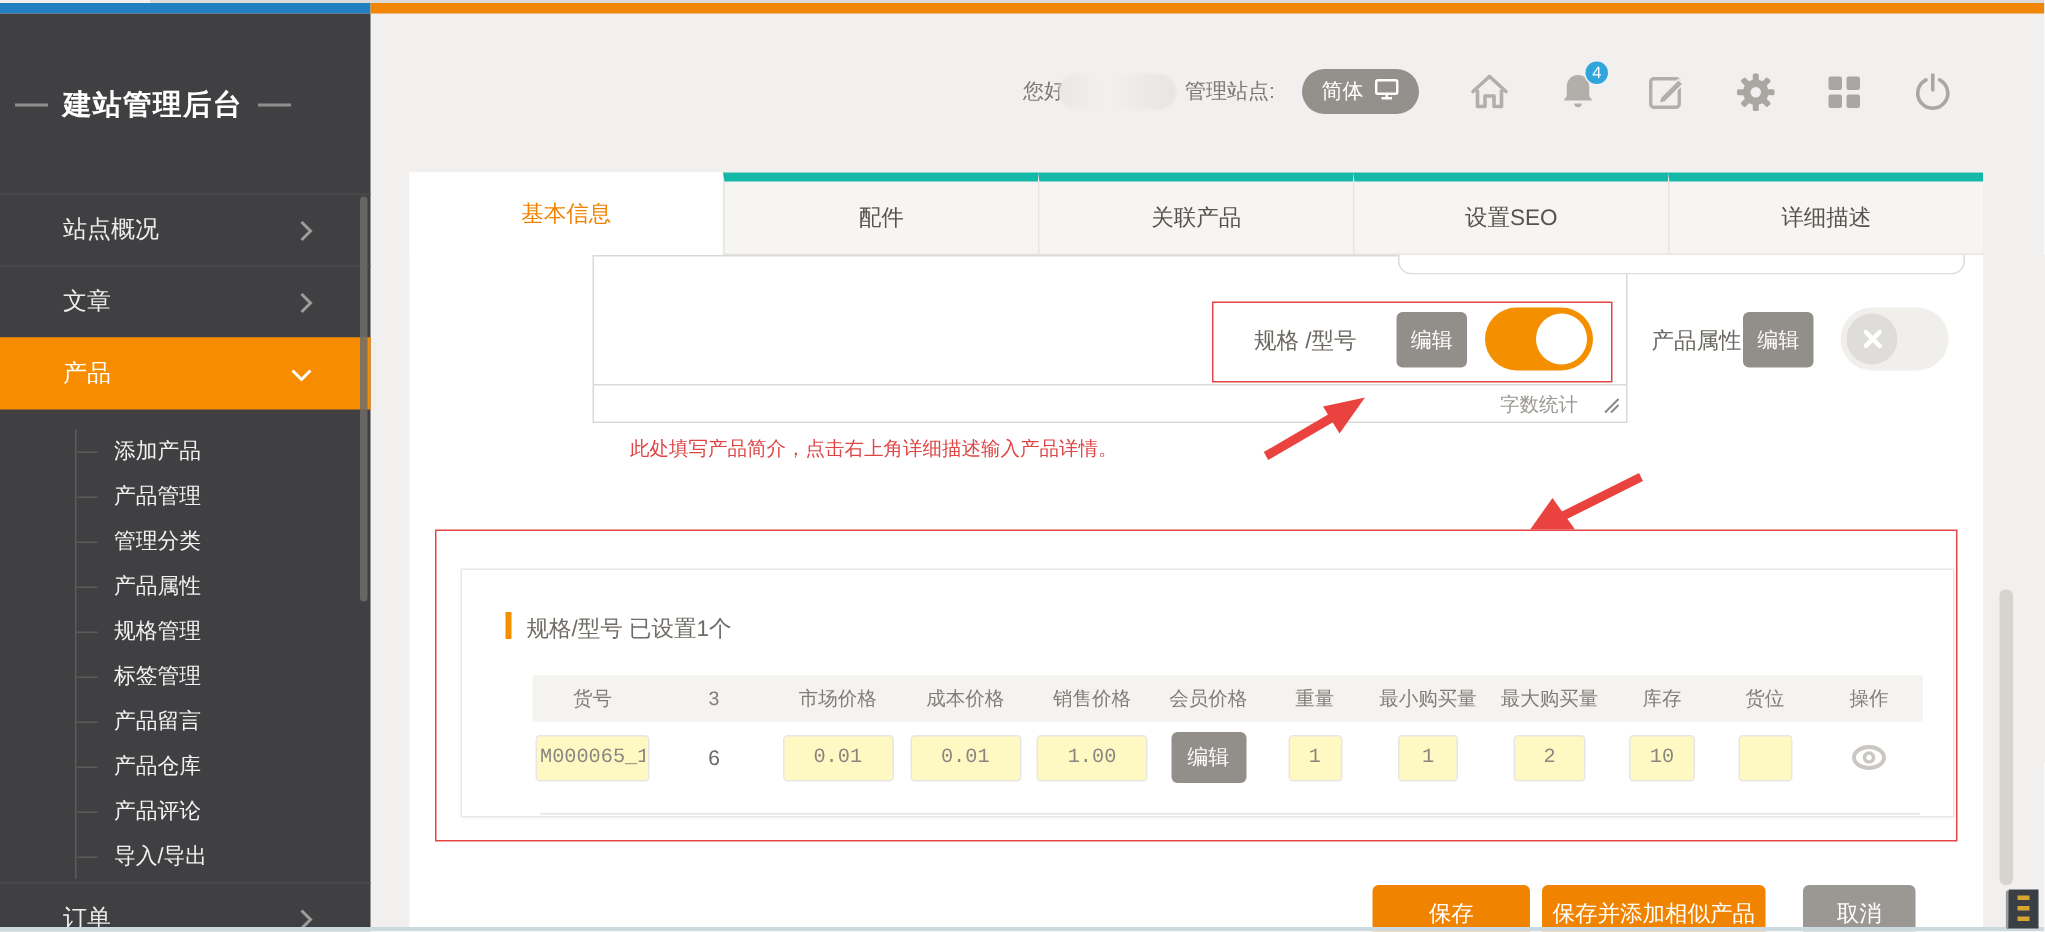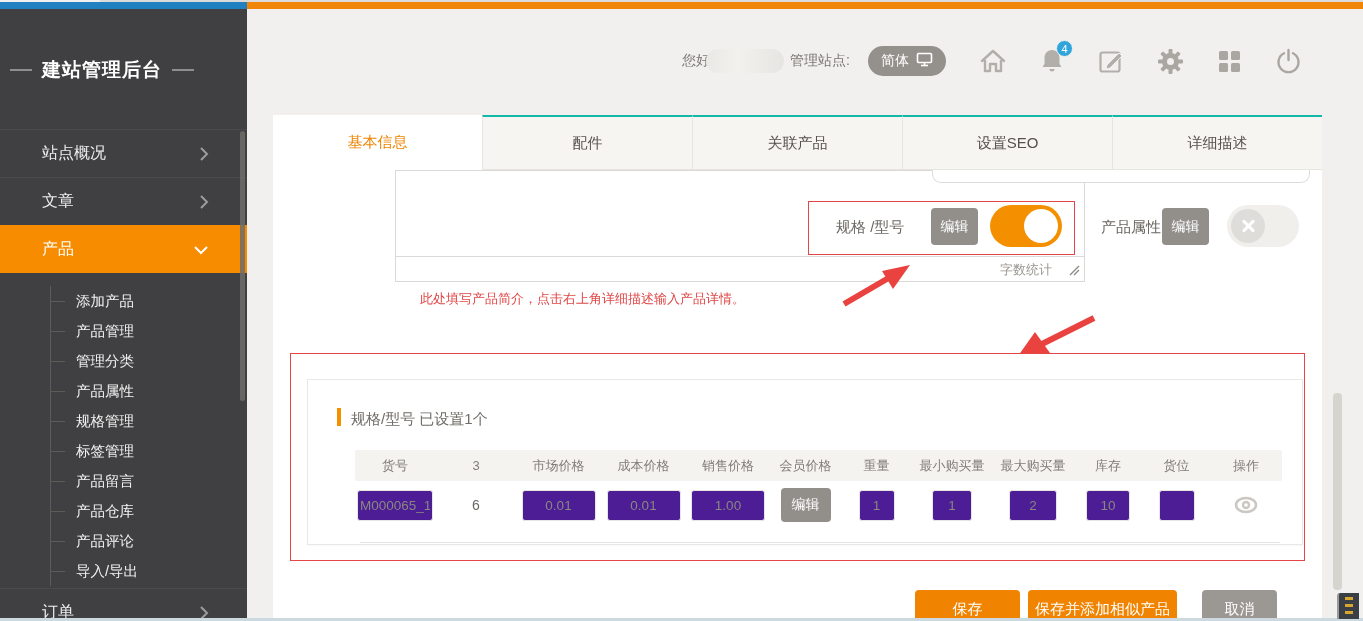--- a/index.html
+++ b/index.html
@@ -27,21 +27,21 @@
   
   .hd-text{top:52px;font-size:14px;color:#7c7873;white-space:nowrap;}
   .censor-pill{left:706px;top:49px;width:78px;height:24px;border-radius:12px;background:linear-gradient(90deg,#eae8e5,#f3f1ee 40%,#e7e5e2);filter:blur(.6px);}
   .lang-pill{left:868px;top:46px;width:78px;height:30px;border-radius:16px;background:#94918d;color:#fff;display:flex;align-items:center;justify-content:center;gap:7px;font-size:14px;cursor:pointer;}
   .hicon{top:47px;width:28px;height:28px;display:flex;align-items:center;justify-content:center;cursor:pointer;}
   .badge{position:absolute;right:-7px;top:-7px;width:17px;height:17px;border-radius:50%;background:#30a5dc;color:#fff;font-size:11px;display:flex;align-items:center;justify-content:center;border:1px solid #f1f0ee;box-sizing:border-box;}
 
   
   .card{left:273px;top:115px;width:1049px;height:506px;background:#fff;}
   .tabs{position:absolute;left:0;top:0;width:1049px;height:55px;display:flex;}
-  .tab{flex:1;display:flex;align-items:center;justify-content:center;font-size:15px;color:#56524d;background:#f7f5f2;border-left:1px solid #e7e5e2;border-top:2px solid #14b8a6;border-bottom:1px solid #e7e5e2;box-sizing:border-box;cursor:pointer;}
+  .tab{flex:1;display:flex;align-items:center;justify-content:center;font-size:15px;color:#56524d;background:#f7f5f2;border-left:1px solid #e7e5e2;border-top:6px solid #14b8a6;border-bottom:1px solid #e7e5e2;box-sizing:border-box;cursor:pointer;}
   .tab.active{background:#fff;color:#f08300;border:none;}
 
   
   .ta-box{left:395px;top:170px;width:690px;height:112px;border:1px solid #dbd9d6;box-sizing:border-box;background:#fff;}
   .ta-body{height:85px;border-bottom:1px solid #dbd9d6;}
   .ta-foot{position:relative;height:25px;display:flex;align-items:center;justify-content:flex-end;padding-right:32px;font-size:13px;color:#9b9792;}
   .resize-glyph{position:absolute;right:4px;bottom:3px;}
   .red-hint{left:420px;top:290px;font-size:13px;color:#e04545;white-space:nowrap;}
   .round-input-bottom{left:932px;top:170px;width:378px;height:13px;border:1px solid #dedcd9;border-top:none;border-radius:0 0 9px 9px;background:#fff;box-sizing:border-box;}
 
@@ -61,21 +61,21 @@
 
   
   .section-box{left:290px;top:353px;width:1015px;height:208px;border:1px solid #e64545;background:#fff;box-sizing:border-box;}
   .inner-panel{left:307px;top:379px;width:996px;height:166px;border:1px solid #eae8e5;background:#fff;box-sizing:border-box;box-shadow:0 1px 2px rgba(0,0,0,.03);}
   .sec-bar{left:337px;top:408px;width:4px;height:18px;background:#f49000;}
   .sec-title{left:351px;top:410px;font-size:15px;color:#6f6b66;white-space:nowrap;}
   .thead{left:355px;top:450px;width:927px;height:31px;background:#f5f3f0;border-radius:2px;display:flex;align-items:center;}
   .hcol{display:flex;align-items:center;justify-content:center;font-size:13px;color:#817d78;box-sizing:border-box;white-space:nowrap;}
   .trow{left:355px;top:487px;width:927px;height:36px;display:flex;align-items:center;}
   .col{display:flex;align-items:center;justify-content:center;box-sizing:border-box;}
-  .cell-input{height:31px;background:#4c1d95;border:1px solid #e8e6e3;border-radius:3px;text-align:center;font-size:13.5px;color:#8a8680;font-family:Liberation Sans, sans-serif;box-sizing:border-box;padding:0 2px;}
+  .cell-input{height:31px;background:#fef9c3;border:1px solid #e8e6e3;border-radius:3px;text-align:center;font-size:13.5px;color:#8a8680;font-family:Liberation Mono, monospace;box-sizing:border-box;padding:0 2px;}
   .cell-text{font-size:14px;color:#6b6762;}
   .cell-btn{width:50px;height:34px;background:#928f8b;color:#fff;border:none;border-radius:4px;font-size:14px;cursor:pointer;font-family:inherit;}
   .row-divider{left:360px;top:542px;width:920px;height:1px;background:#e7e5e2;}
 
   
   .foot-btn{top:590px;height:38px;border:none;border-radius:4px;color:#fff;font-size:15px;cursor:pointer;font-family:inherit;}
   .btn-save{left:915px;width:105px;background:#f08300;}
   .btn-save-add{left:1028px;width:149px;background:#f08300;}
   .btn-cancel{left:1202px;width:75px;background:#9b9894;}
 

